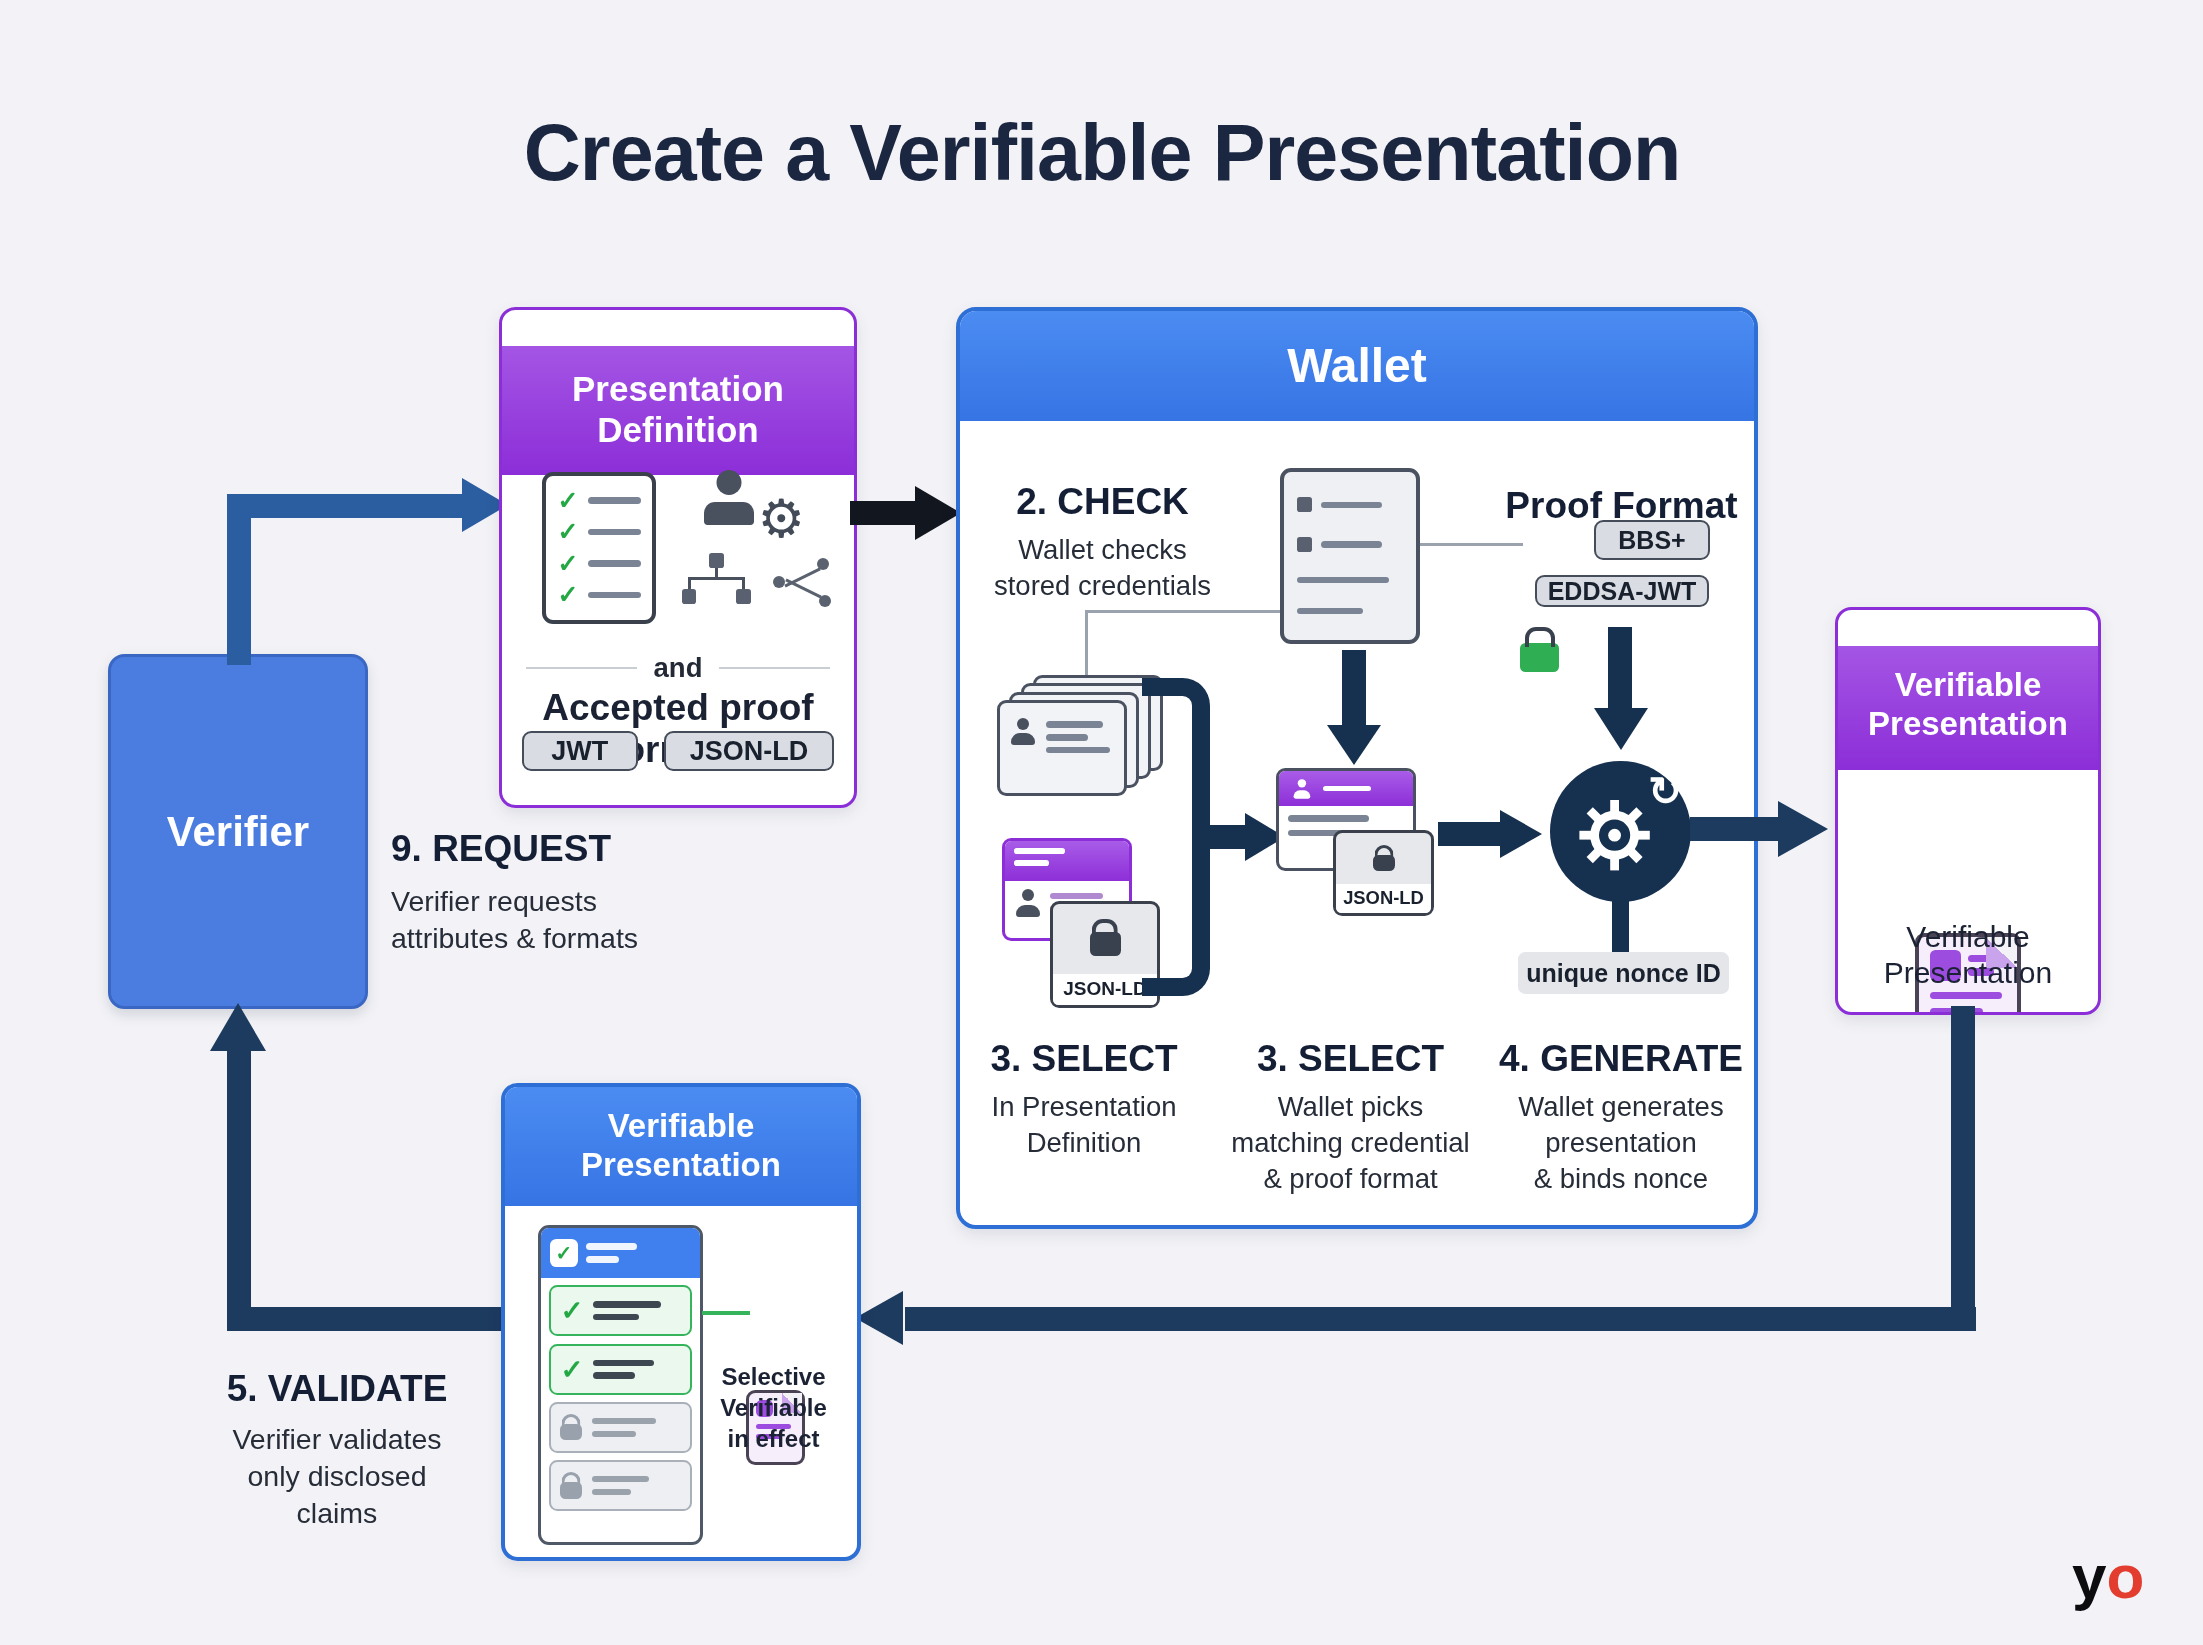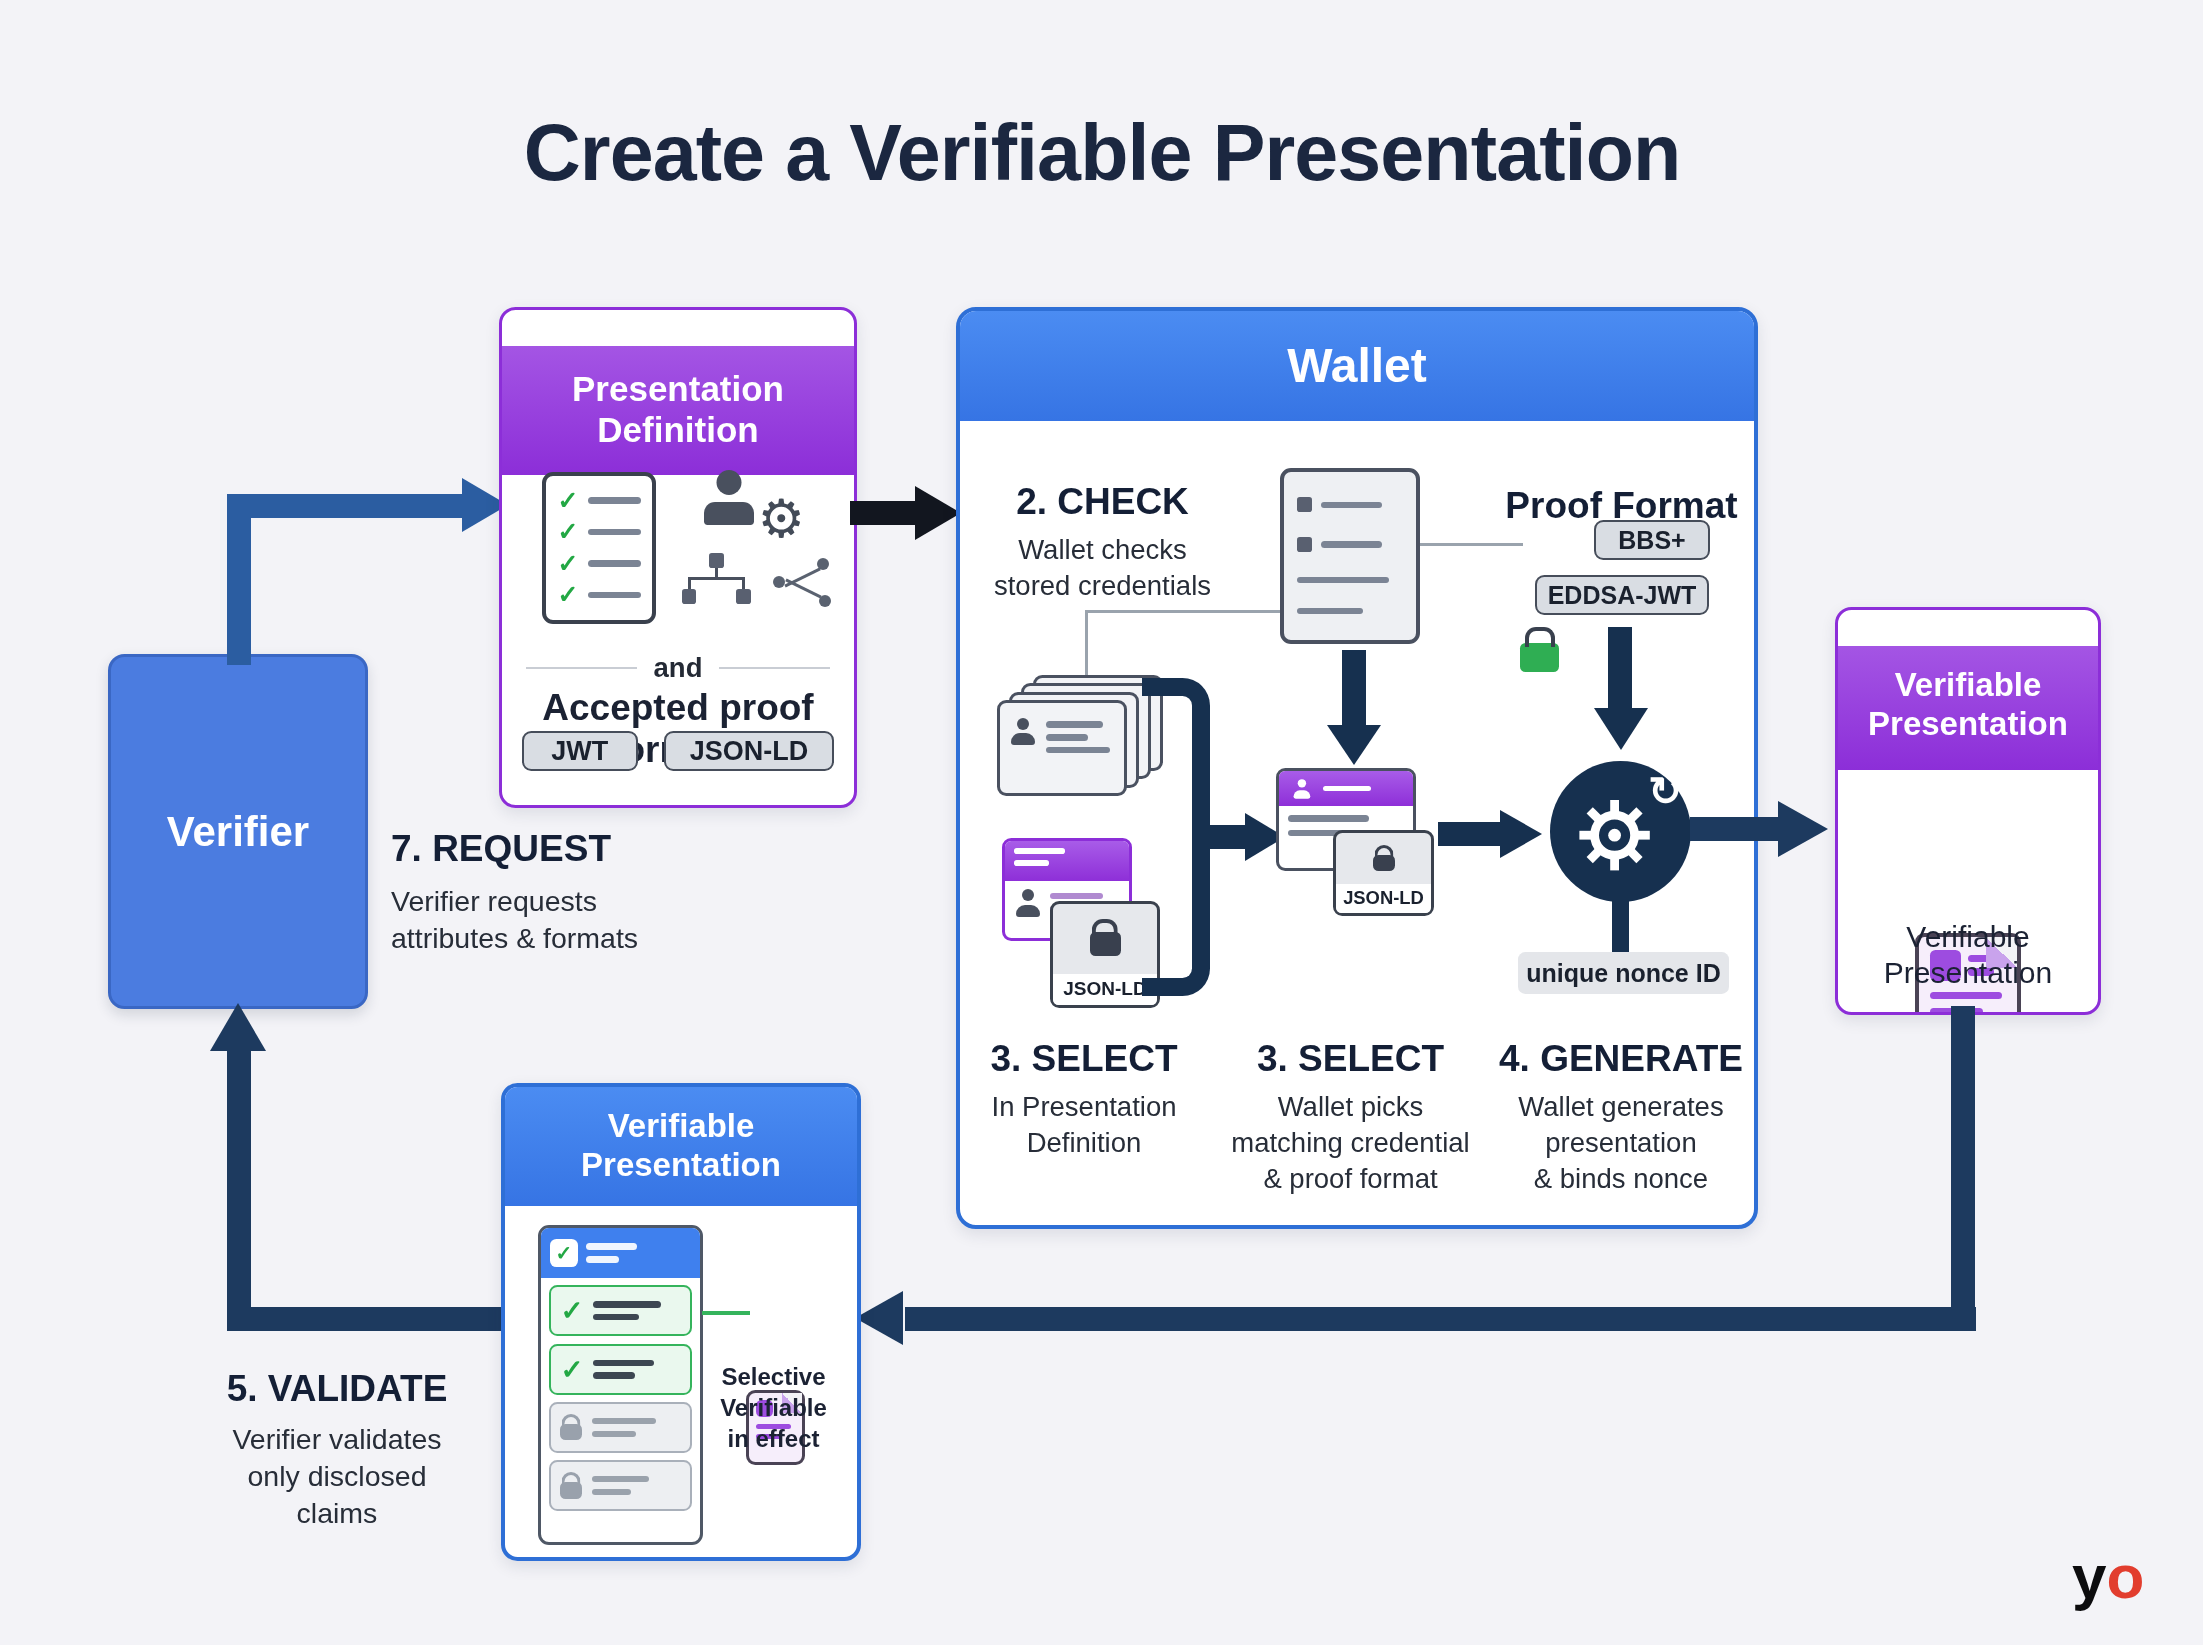--- a/index.html
+++ b/index.html
@@ -56,21 +56,21 @@
 
   <div class="abs" style="left:108px;top:654px;width:254px;height:349px;background:#4b7ce0;border:3.7px solid #3a67c4;border-radius:16.5px;display:flex;align-items:center;justify-content:center;box-shadow:0 5.5px 13px rgba(30,40,70,0.15);">
     <span style="color:#fff;font-size:42px;font-weight:800;">Verifier</span>
   </div>
 
   <div class="shaft" style="left:227px;top:500px;width:24px;height:165px;background:#2b5da1;"></div>
   <div class="shaft" style="left:227px;top:494px;width:237px;height:24px;background:#2b5da1;"></div>
   <div class="tri" style="left:462px;top:478px;border-top:27.5px solid transparent;border-bottom:27.5px solid transparent;border-left:46px solid #2b5da1;"></div>
 
   <div class="abs" style="left:391px;top:828px;width:386px;">
-    <div class="step-title">7. REQUEST</div>
+    <div class="step-title">9. REQUEST</div>
     <div class="desc" style="margin-top:13px;font-size:28.5px;">Verifier requests
 attributes &amp; formats</div>
   </div>
 
   <div class="card" style="left:499px;top:307px;width:352px;height:495px;border:3.7px solid #8c2ed8;">
     <div class="card-header hdr-purple" style="height:129px;box-sizing:border-box;">
       <div style="font-size:35px;padding:22px 37px 0 37px;">Presentation Definition</div>
     </div>
     <div class="abs" style="left:18.4px;top:147px;width:315px;height:188px;">
 
@@ -155,21 +155,21 @@
           <span class="sq" style="width:14.7px;height:14.7px;"></span>
           <span class="bar" style="width:61px;"></span>
         </div>
       <div class="bar" style="width:92px;"></div>
       <div class="bar" style="width:66px;"></div>
     </div>
 
     <div class="abs center step-title" style="left:510px;top:174px;width:303px;">Proof Format</div>
     <div class="lock lock-lg lock-green abs" style="left:560px;top:222px;"></div>
     <div class="pill abs" style="left:634px;top:209px;width:116px;height:40px;font-size:25px;">BBS+</div>
-    <div class="pill abs" style="left:575px;top:264px;width:174px;height:40px;font-size:25px;">EDDSA-JWT</div>
+    <div class="pill abs" style="left:575px;top:264px;width:174px;height:32px;font-size:25px;">EDDSA-JWT</div>
 
     <div class="abs" style="left:37px;top:364px;width:170px;height:129px;">
       <div class="wcard abs" style="left:36px;top:0;width:130px;height:96px;"></div>
       <div class="wcard abs" style="left:24px;top:8.3px;width:130px;height:96px;"></div>
       <div class="wcard abs" style="left:12px;top:16.5px;width:130px;height:96px;"></div>
       <div class="wcard abs" style="left:0;top:25px;width:130px;height:96px;padding:9.2px;display:flex;gap:9.2px;">
         <div class="mperson mp-28" style="margin-top:5.5px;"></div>
         <div class="vbars" style="margin-top:9.2px;">
           <div class="bar" style="width:57px;"></div>
           <div class="bar" style="width:42px;"></div>

